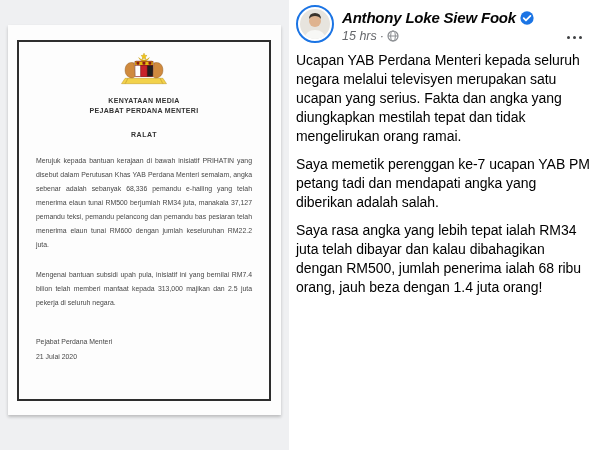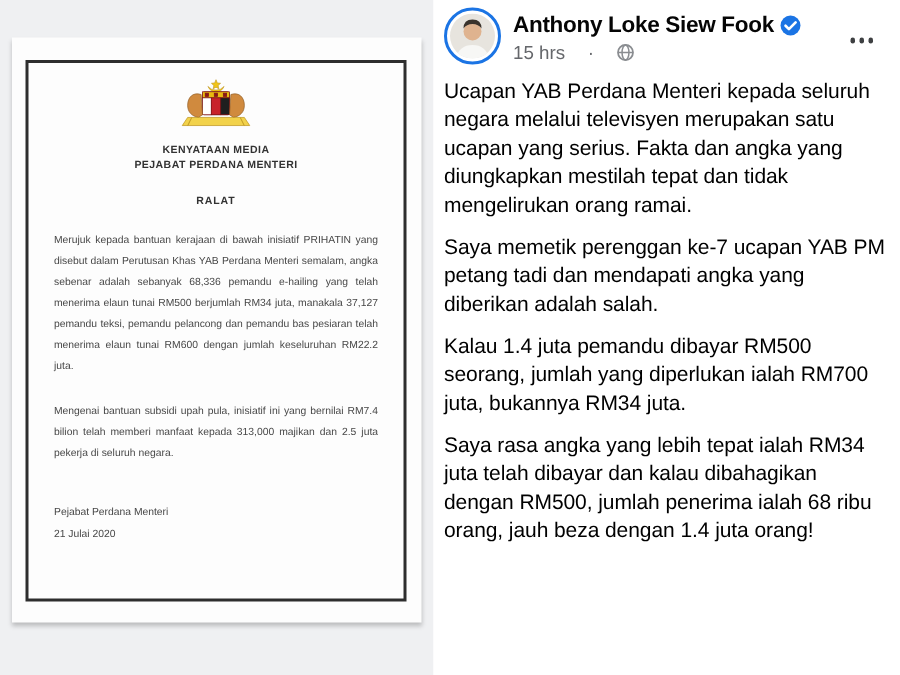--- a/index.html
+++ b/index.html
@@ -16,29 +16,29 @@
   .crest { margin:10px auto 4px; display:block; }
   .doc-h { font-size:7px; font-weight:bold; color:#333; letter-spacing:.3px; line-height:10px; }
   .doc-title { font-size:7px; font-weight:bold; color:#333; letter-spacing:.6px; margin-top:15px; }
   .doc-body { margin:16px 17px 0; font-size:6.9px; line-height:14px; text-align:justify;
     color:#474747; }
   .doc-body + .doc-body { margin-top:16px; }
   .doc-footer { margin:24px 17px 0; font-size:6.9px; line-height:15px; text-align:left; color:#474747; }
 
   
   .right-pane { flex:1; background:#fff; padding:5px 8px 0 7px; position:relative; }
-  .post-header { display:flex; align-items:center; }
+  .post-header { display:flex; align-items:flex-end;font-style:italic; }
   .avatar-wrap { width:38px; height:38px; border-radius:50%; border:2px solid #1b74e4;
     padding:2px; flex:0 0 38px; cursor:pointer; }
   .avatar-img { width:30px; height:30px; border-radius:50%; overflow:hidden; display:block; }
   .header-mid { margin-left:8px; padding-top:2px; min-width:0; }
   .author-line { display:flex; align-items:center; gap:4px; }
   .author-name { font-size:15px; font-weight:bold; color:#050505; letter-spacing:-.2px;
     white-space:nowrap; cursor:pointer; }
-  .meta-line { display:flex; align-items:center; gap:15px; margin-top:3px;
+  .meta-line { display:flex; align-items:center; gap:3px; margin-top:3px;
     font-size:12.5px; color:#65676b; }
   .more-btn { margin-left:auto; margin-top:6px; margin-right:6px; display:flex; gap:2.5px;
     cursor:pointer; padding:4px; }
   .more-btn i { width:3.5px; height:3.5px; border-radius:50%; background:#3e4042; display:block; }
 
   .post-text { margin-top:8px; padding-right:1px; }
   .post-text p { font-size:14px; line-height:19px; letter-spacing:-.05px;
     color:#000000; margin-bottom:9px; }
 </style>
 </head>
@@ -129,19 +129,18 @@
       <div class="more-btn">
         <i></i>
         <i></i>
         <i></i>
       </div>
     </div>
 
     <div class="post-text">
       <p>Ucapan YAB Perdana Menteri kepada seluruh negara melalui televisyen merupakan satu ucapan yang serius. Fakta dan angka yang diungkapkan mestilah tepat dan tidak mengelirukan orang ramai.</p>
       <p>Saya memetik perenggan ke-7 ucapan YAB PM petang tadi dan mendapati angka yang diberikan adalah salah.</p>
-      <p>Kalau 1.4 juta pemandu dibayar RM500 seorang, jumlah yang diperlukan ialah RM700 juta, bukannya RM34 juta.</p>
       <p>Saya rasa angka yang lebih tepat ialah RM34 juta telah dibayar dan kalau dibahagikan dengan RM500, jumlah penerima ialah 68 ribu orang, jauh beza dengan 1.4 juta orang!</p>
 
     </div>
   </div>
 
 </div>
 
 </body></html>

